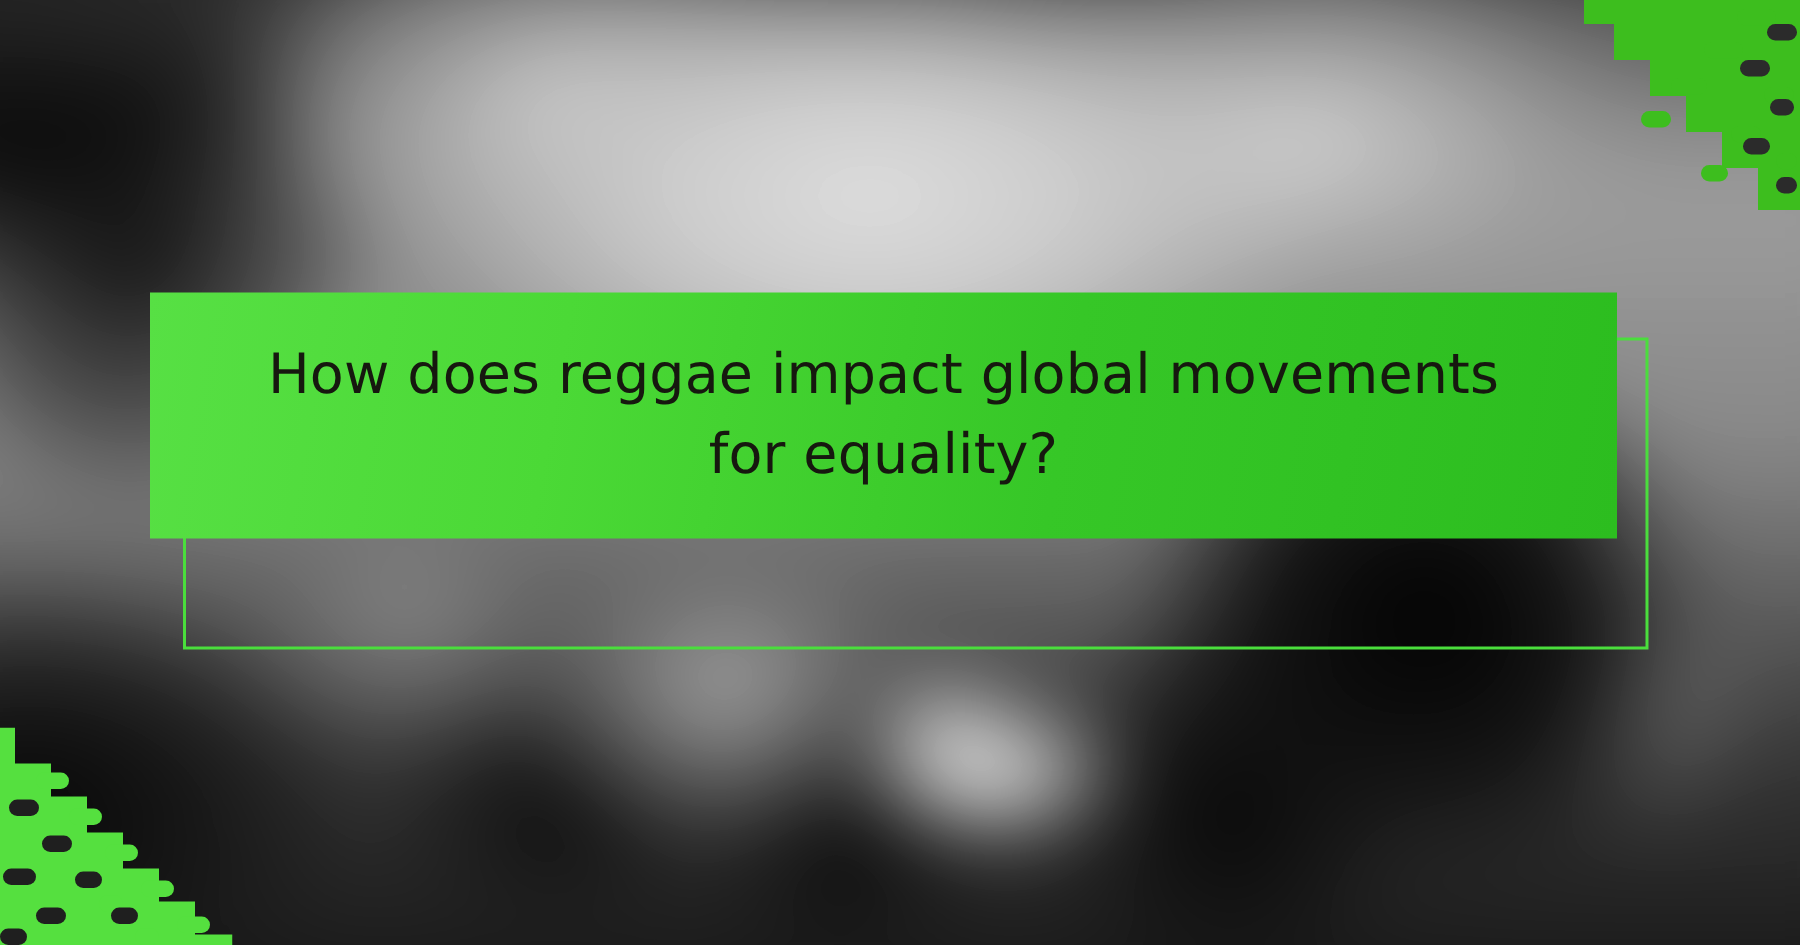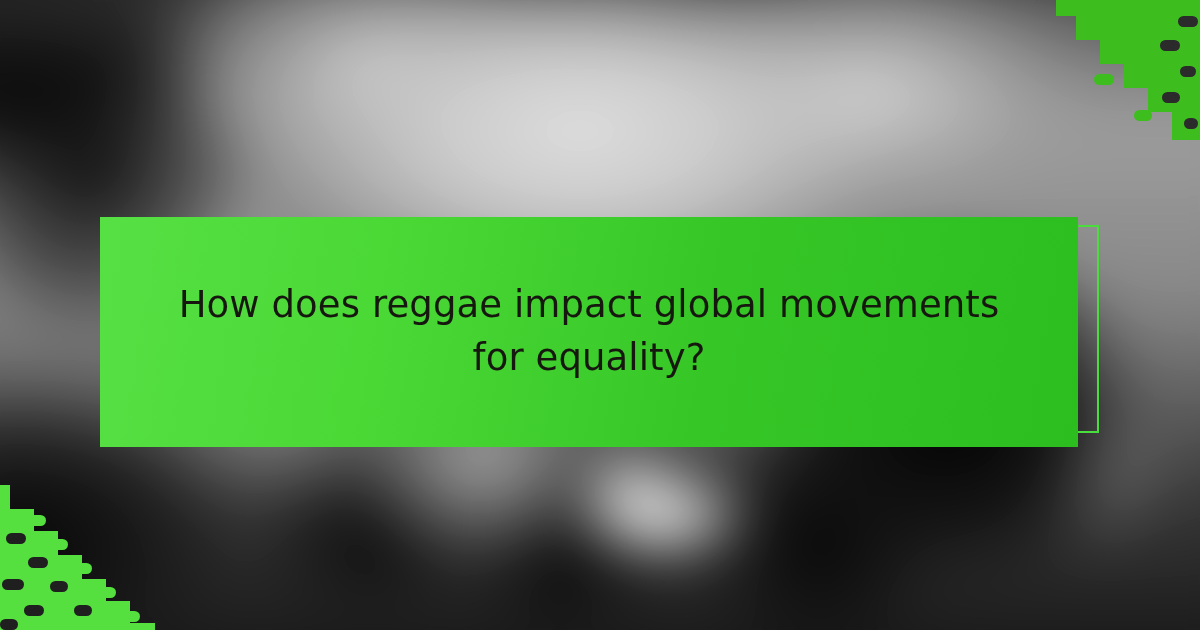--- a/index.html
+++ b/index.html
@@ -69,26 +69,25 @@
     position:absolute;
     left:122px; top:225px;
     width:977px; height:208px;
     border:2px solid #4ade3c;
     background:transparent;
   }
 
   #banner {
     position:absolute;
     left:100px; top:195px;
-    width:978px; height:230px;
+    width:978px; height:164px;
     background:linear-gradient(100deg, #57e044 0%, #4bd936 28%, #36c727 62%, #2cbd1f 100%);
     display:flex;
     align-items:center;
     justify-content:center;
-    margin-top:22px;
   }
 
   #headline {
     width:86%;
     text-align:center;
     font-family:"DejaVu Sans", sans-serif;
     font-size:37px;
     line-height:1.42;
     font-weight:400;
     color:#16180f;

